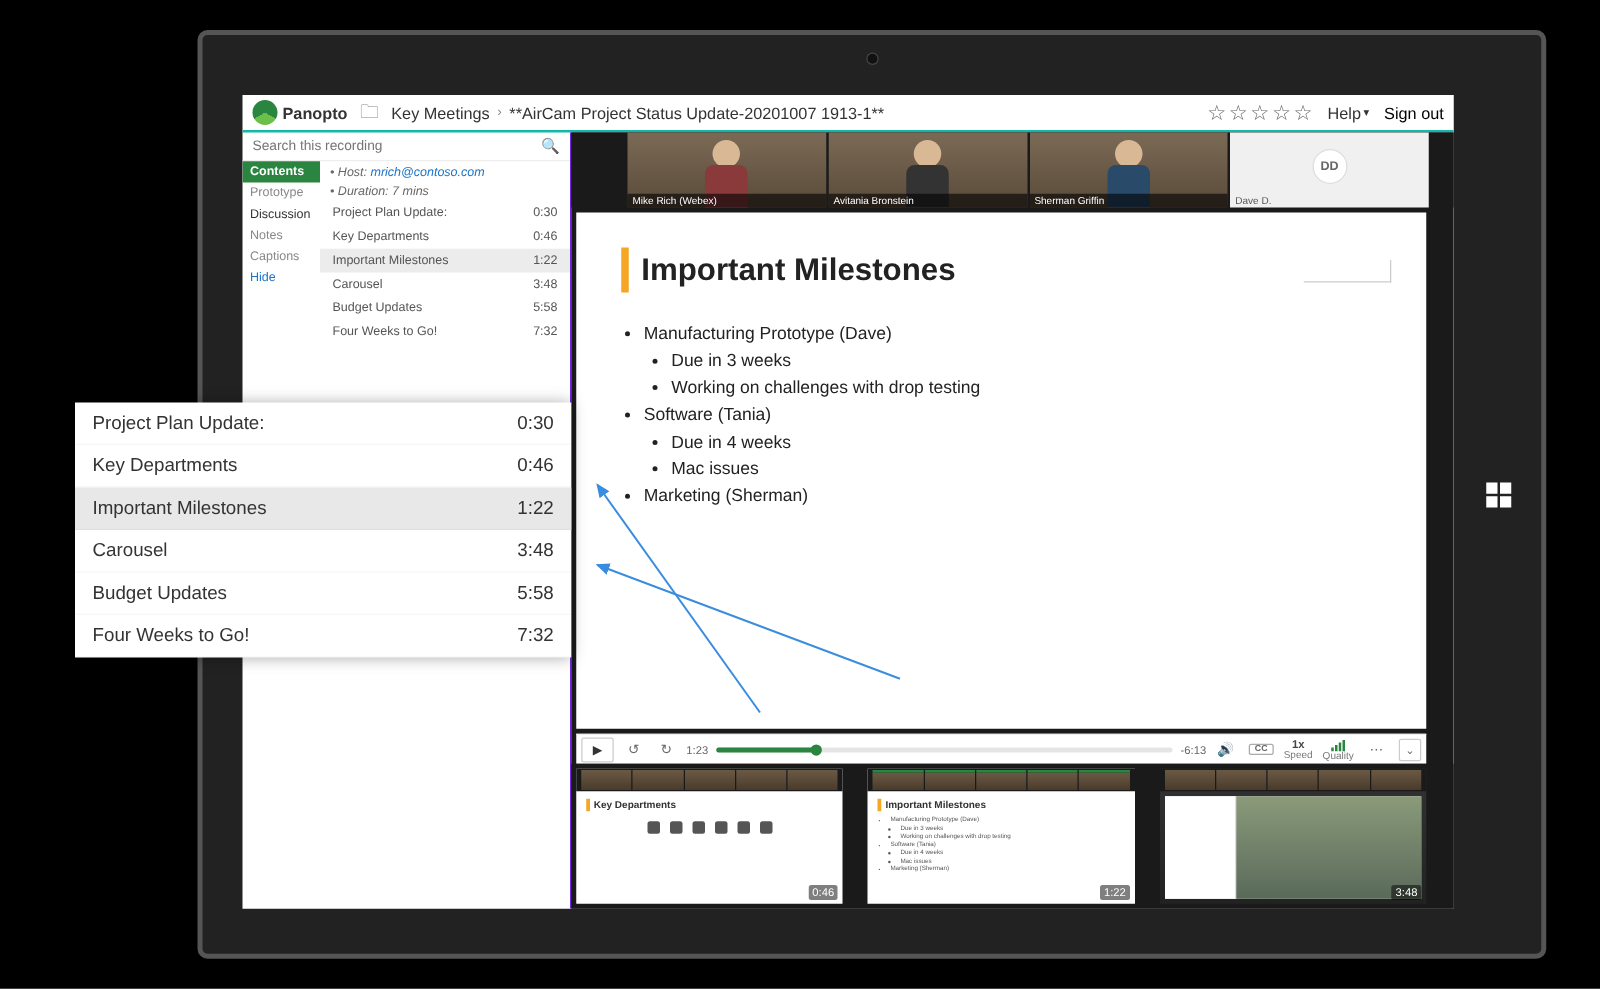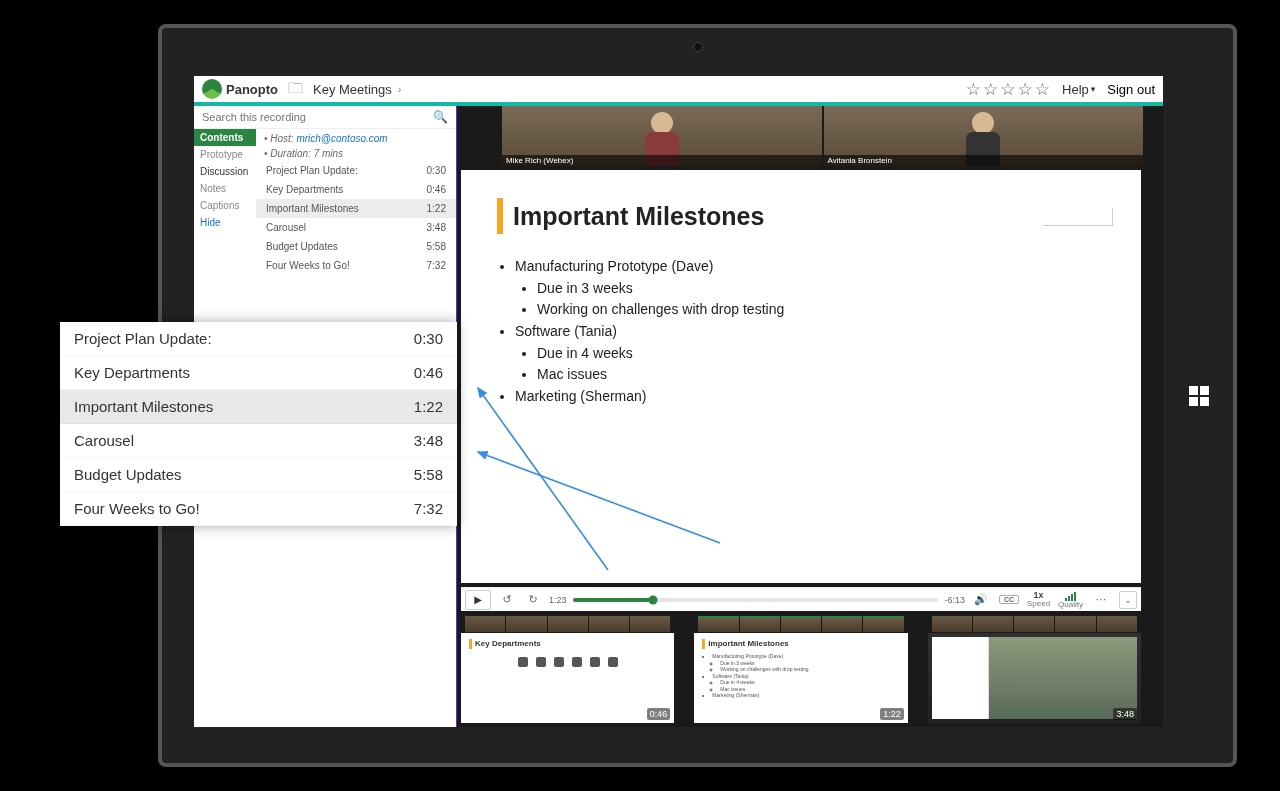--- a/index.html
+++ b/index.html
@@ -9,21 +9,21 @@
   .tablet-camera { position: absolute; top: 14px; left: 50%; transform: translateX(-50%); width: 10px; height: 10px; border-radius: 50%; background: #111; border: 1px solid #444; }
   
   .screen { position: absolute; left: 32px; top: 48px; right: 70px; bottom: 36px; background: #fff; overflow: hidden; }
   
   
   .win-logo { position: absolute; right: 24px; top: 50%; transform: translateY(-50%); color: #fff; font-size: 22px; }
   .win-logo div { display: grid; grid-template-columns: 9px 9px; grid-template-rows: 9px 9px; gap: 2px; }
   .win-logo span { background: #fff; }
   
   
-  .header { height: 30px; display: flex; align-items: center; padding: 0 8px; border-bottom: 4px solid #14b8a6; font-size: 13px; color: #333; }
+  .header { height: 30px; display: flex; align-items: center; padding: 0 8px; border-bottom: 2px solid #14b8a6; font-size: 13px; color: #333; }
   .logo { width: 20px; height: 20px; border-radius: 50%; background: conic-gradient(#2a8540 0 120deg, #6cc04a 120deg 240deg, #2a8540 240deg 360deg); margin-right: 4px; flex: 0 0 auto; }
   .brand { font-weight: 600; margin-right: 10px; }
   .folder-icon { color: #888; margin-right: 4px; font-size: 15px; }
   .breadcrumb { display: flex; align-items: center; gap: 6px; flex: 1; overflow: hidden; }
   .chev { color: #888; font-size: 11px; }
   .breadcrumb .link { color: #333; }
   .header-right { display: flex; align-items: center; gap: 12px; margin-left: auto; }
   .stars { display: flex; gap: 2px; color: #666; font-size: 17px; }
   .stars span { cursor: pointer; }
   .help { color: #333; font-size: 13px; display:flex; align-items:center; gap:2px;}
@@ -125,20 +125,21 @@
 
   <div class="screen">
 
     <div class="header">
       <div class="logo"></div>
       <div class="brand">Panopto</div>
       <div class="breadcrumb">
         <span class="folder-icon">🗀</span>
         <span class="link">Key Meetings</span>
         <span class="chev">›</span>
+        <span class="link">**AirCam Project Status Update-20201007 1913-1**</span>
       </div>
       <div class="header-right">
         <div class="stars">
           <span>☆</span>
           <span>☆</span>
           <span>☆</span>
           <span>☆</span>
           <span>☆</span>
         </div>
         <div class="help">
@@ -200,20 +201,29 @@
         <div class="video-strip">
           <div class="participant">
               <div class="p-fig"></div>
               <div class="p-body" style="background:#8a3a3a;"></div>
               <div class="p-name">Mike Rich (Webex)</div>
             </div>
           <div class="participant">
               <div class="p-fig"></div>
               <div class="p-body"></div>
               <div class="p-name">Avitania Bronstein</div>
+            </div>
+          <div class="participant">
+              <div class="p-fig"></div>
+              <div class="p-body" style="background:#2a4a6a;"></div>
+              <div class="p-name">Sherman Griffin</div>
+            </div>
+          <div class="participant placeholder">
+              <div class="avatar-circle">DD</div>
+              <div class="p-name" style="color:#555;background:transparent;">Dave D.</div>
             </div>
         </div>
 
         <div class="slide-area">
           <div class="slide-box"></div>
           <div class="slide-title-wrap">
             <div class="accent-bar"></div>
             <div class="slide-title">Important Milestones</div>
           </div>
           <ul class="bullets">

